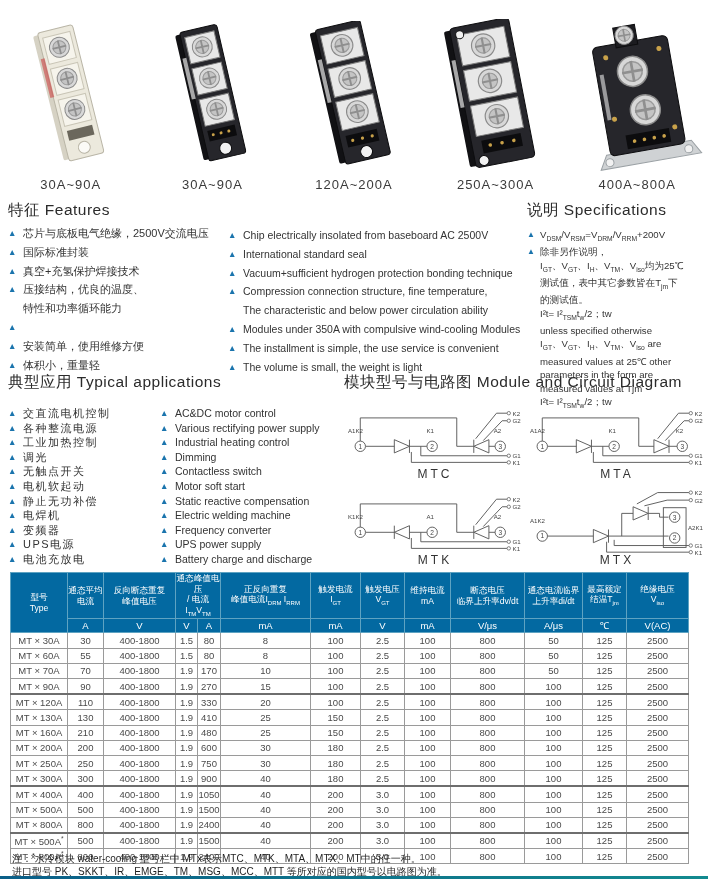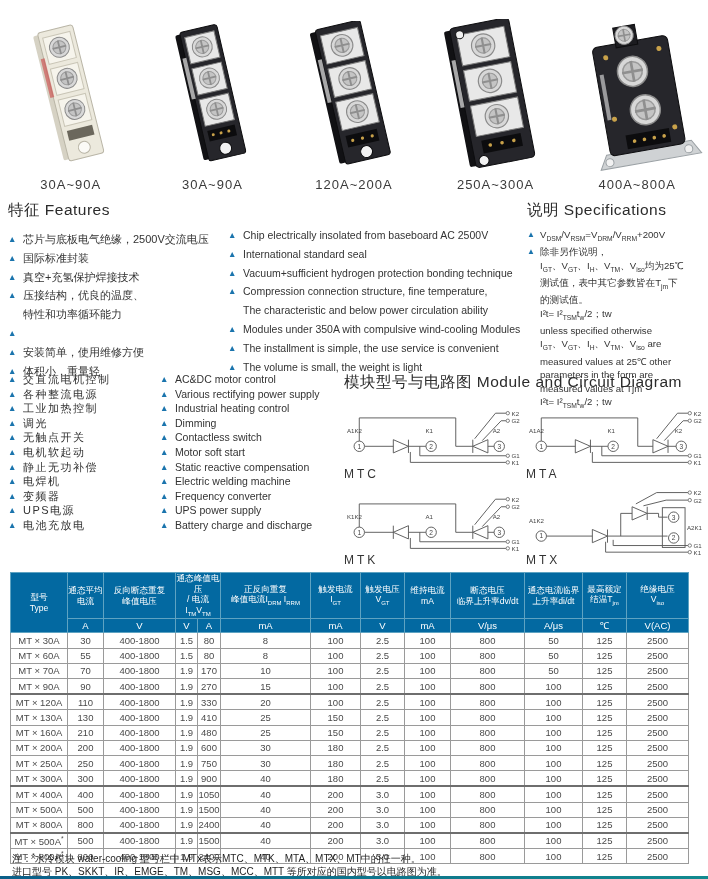--- a/index.html
+++ b/index.html
@@ -7,21 +7,21 @@
         font-family:"Liberation Sans",sans-serif;color:#333;}
   
   .products{position:absolute;left:0;top:4px;width:708px;height:188px;display:flex;}
   .product{flex:1;display:flex;flex-direction:column;align-items:center;justify-content:flex-end;}
   .product svg{display:block;}
   .p-caption{font-size:13px;letter-spacing:1px;color:#3a3a3a;margin-top:4px;}
   
   .sec-title{font-size:15.5px;color:#2b2b2b;letter-spacing:.5px;white-space:nowrap;}
   
   .features-zh{position:absolute;left:8px;top:200px;width:218px;}
-  .features-zh .sec-title{margin-bottom:9px;}
+  .features-zh .sec-title{margin-bottom:3px;}
   .feat-line{display:flex;line-height:18.8px;}
   .tri{width:15px;flex:0 0 15px;color:#1a74ad;font-size:8.5px;line-height:inherit;}
   .features-zh .ft{font-size:11px;color:#333;}
   .features-en{position:absolute;left:228px;top:226px;width:296px;}
   .features-en .ft{font-size:10.5px;color:#333;}
   
   .specs{position:absolute;left:527px;top:200px;width:180px;}
   .specs .sec-title{margin-bottom:7px;}
   .spec-line{display:flex;line-height:13.4px;}
   .spec-line .tri{width:13px;flex:0 0 13px;font-size:8px;}
@@ -33,21 +33,21 @@
   .apps .sec-title{margin-bottom:13px;}
   .app-row{display:flex;line-height:14.6px;}
   .app-zh{display:flex;width:152px;}
   .app-zh .at{font-size:11px;letter-spacing:1.5px;color:#333;}
   .app-en{display:flex;}
   .app-en .at{font-size:10.5px;color:#333;}
   
   .diagrams{position:absolute;left:344px;top:372px;width:364px;}
   .diagrams .sec-title{margin-bottom:6px;}
   .diag-grid{display:grid;grid-template-columns:182px 182px;}
-  .diag{height:86px;display:flex;flex-direction:column;align-items:flex-start;}
+  .diag{height:86px;display:flex;flex-direction:column;align-items:center;}
   .diag svg{width:180px;height:70px;}
   .diag-title{font-size:12px;letter-spacing:3px;color:#333;margin-top:-2px;}
   .dwire{stroke:#5a5a5a;stroke-width:1;fill:none;}
   .dthy{stroke:#5a5a5a;stroke-width:1;fill:none;}
   .dterm{fill:#fff;stroke:#5a5a5a;stroke-width:1;}
   .dnum{font-size:7px;fill:#444;text-anchor:middle;}
   .dlab{font-size:6.5px;fill:#444;}
   .dstub{fill:#fff;stroke:#5a5a5a;stroke-width:.8;}
   
   .table-wrap{position:absolute;left:10px;top:572px;width:678px;}
@@ -335,20 +335,21 @@
         <div class="spec-line nobullet">
           <span class="st">measured values at Tjm</span>
         </div>
         <div class="spec-line nobullet">
           <span class="st">I²t= I²<sub>TSM</sub>t<sub>w</sub>/2；tw</span>
         </div>
       </div>
   </div>
 
   <div class="apps">
+    <div class="sec-title">典型应用 Typical applications</div>
     <div id="apps-list">
         <div class="app-row">
           <div class="app-zh">
             <span class="tri">▲</span>
             <span class="at">交直流电机控制</span>
           </div>
           <div class="app-en">
             <span class="tri">▲</span>
             <span class="at">AC&amp;DC motor control</span>
           </div>

